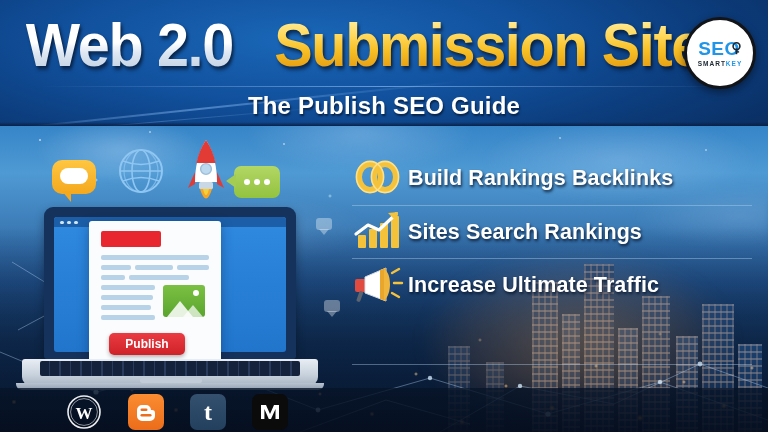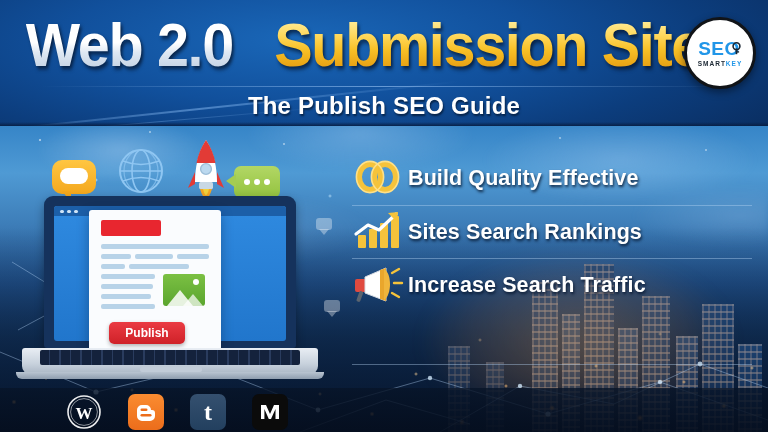--- a/index.html
+++ b/index.html
@@ -150,21 +150,21 @@
   }
   .logo-seo{
     font-size:19px;font-weight:bold;color:#2196e8;letter-spacing:.5px;line-height:1;
     display:flex;align-items:center;
   }
   .logo-sub{font-size:6.5px;font-weight:bold;letter-spacing:1px;line-height:1;margin-top:3px;}
   .logo-sub .a{color:#1b2733;}
   .logo-sub .b{color:#2196e8;}
 
   
-  .laptop{position:absolute;left:22px;top:196px;width:296px;height:190px;}
+  .laptop{position:absolute;left:22px;top:207px;width:296px;height:190px;}
   .lid{
     position:absolute;left:22px;top:0;width:252px;height:152px;
     background:#15325c;border-radius:9px 9px 3px 3px;
     box-shadow:0 4px 10px rgba(0,0,0,.35);
   }
   .screen{
     position:absolute;left:10px;top:10px;right:10px;bottom:7px;
     background:linear-gradient(180deg,#2f8ae0 0%,#2176cc 100%);border-radius:3px;overflow:hidden;
   }
   .screen-bar{position:absolute;left:0;right:0;top:0;height:10px;background:#1c5fa8;}
@@ -389,21 +389,21 @@
           <g fill="none" stroke="#f5c33b" stroke-width="6" stroke-linecap="round">
             <ellipse cx="18" cy="20" rx="11" ry="13"></ellipse>
             <ellipse cx="33" cy="20" rx="11" ry="13"></ellipse>
           </g>
           <g fill="none" stroke="#fde08a" stroke-width="1.6">
             <ellipse cx="18" cy="20" rx="13.6" ry="15.6"></ellipse>
             <ellipse cx="33" cy="20" rx="13.6" ry="15.6"></ellipse>
           </g>
         </svg>
       </div>
-      <div class="lbl">Build Quality Effective</div>
+      <div class="lbl">Build Rankings Backlinks</div>
     </div>
 
     <div class="feat">
       <div class="ico">
         <svg width="52" height="40" viewBox="0 0 52 40">
           <rect x="6" y="25" width="8" height="13" rx="1" fill="#f5c33b"></rect>
           <rect x="17" y="19" width="8" height="19" rx="1" fill="#f5c33b"></rect>
           <rect x="28" y="13" width="8" height="25" rx="1" fill="#f5c33b"></rect>
           <rect x="39" y="6" width="8" height="32" rx="1" fill="#f5c33b"></rect>
           <path d="M4 24 L16 15 L27 20 L44 4" fill="none" stroke="#ffffff" stroke-width="3.2" stroke-linecap="round" stroke-linejoin="round"></path>
@@ -421,21 +421,21 @@
           <path d="M28 7 L34 5 L34 38 L28 36 Z" fill="#e9a62c"></path>
           <path d="M32 6 C40 10 40 32 32 37 Z" fill="#f0b53c"></path>
           <rect x="6" y="28" width="4" height="11" rx="1.6" transform="rotate(20 8 33)" fill="#5b646f"></rect>
           <g stroke="#f5c33b" stroke-width="2.4" stroke-linecap="round">
             <line x1="40" y1="10" x2="47" y2="6"></line>
             <line x1="42" y1="20" x2="50" y2="20"></line>
             <line x1="40" y1="30" x2="47" y2="34"></line>
           </g>
         </svg>
       </div>
-      <div class="lbl">Increase Search Traffic</div>
+      <div class="lbl">Increase Ultimate Traffic</div>
     </div>
 
 
   </div>
   <div class="feat-div-last"></div>
 
   <div class="socialbar">
 
     <div class="social s-wp">
       <svg width="34" height="34" viewBox="0 0 34 34">

